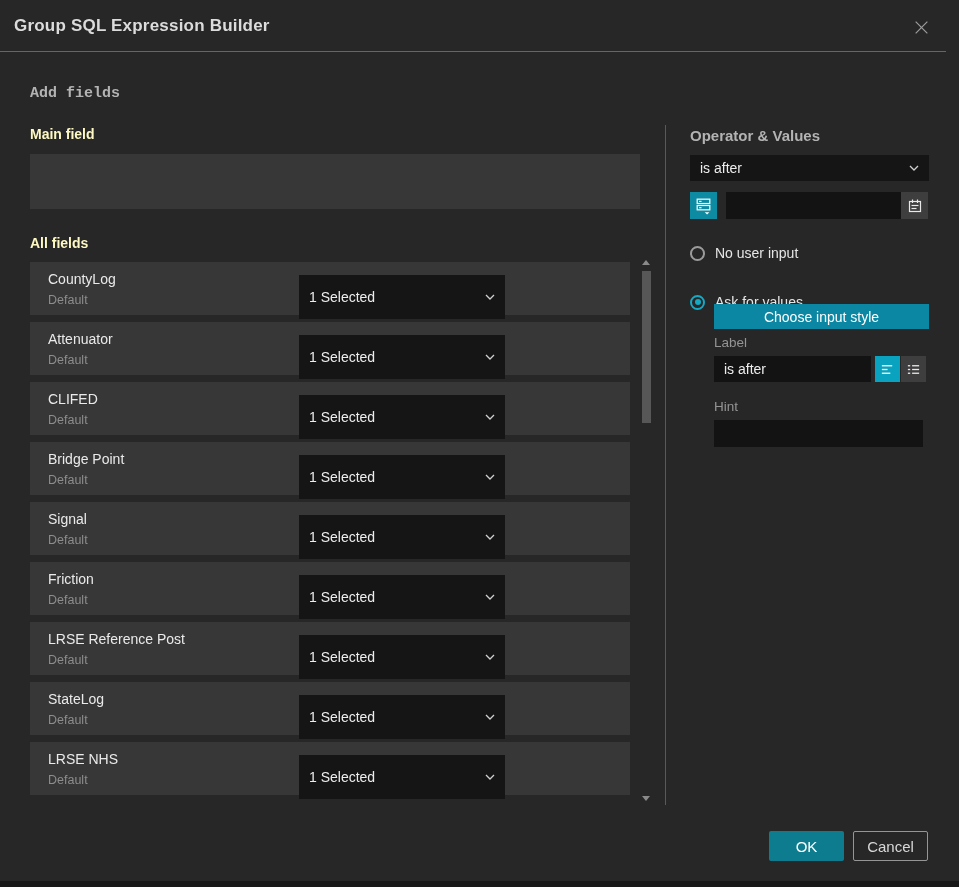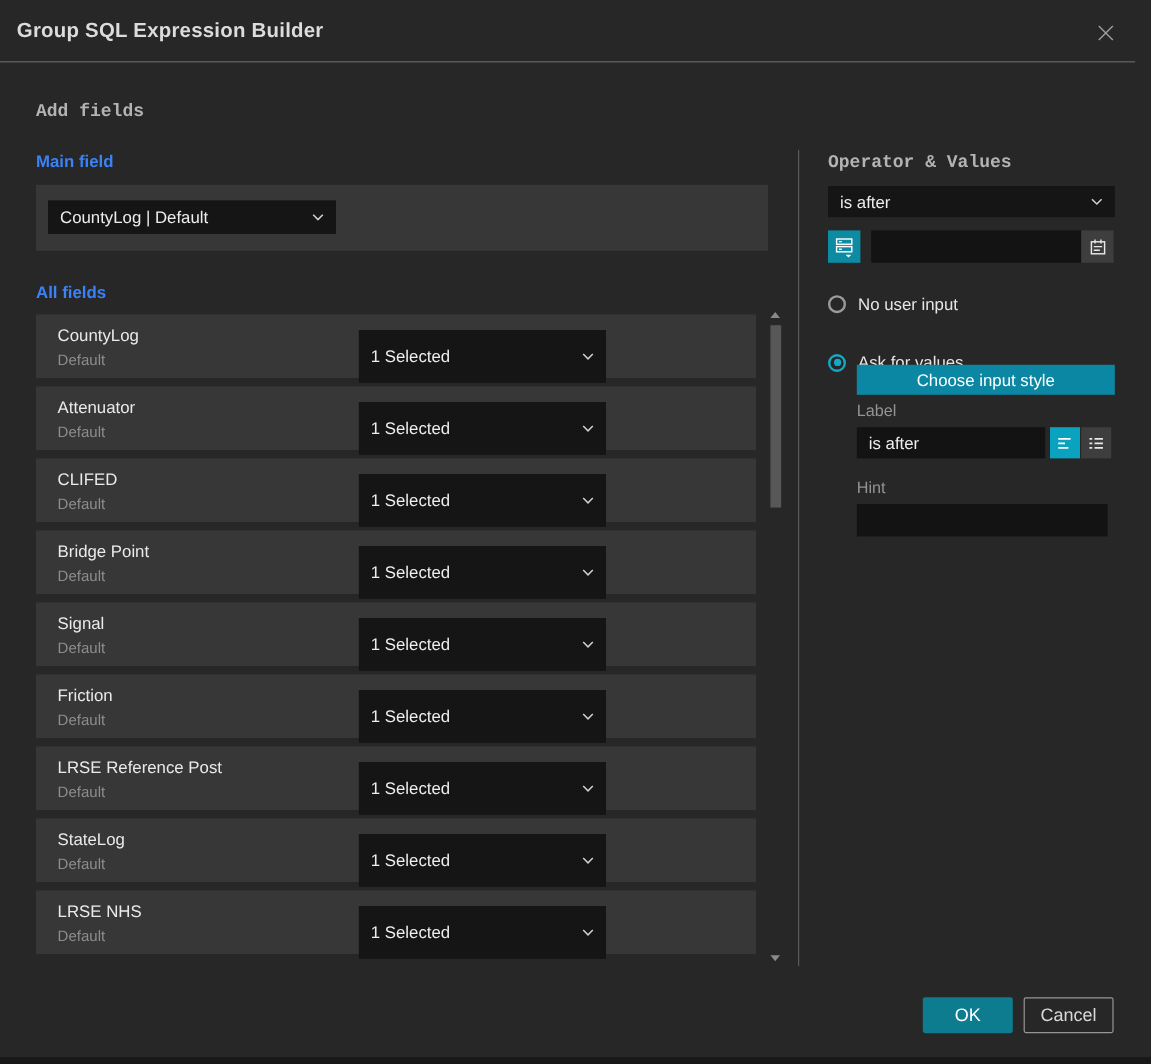--- a/index.html
+++ b/index.html
@@ -8,21 +8,21 @@
   .dialog { position:absolute; left:0; top:0; width:959px; height:881px; background:#272727; }
 
   
   .header { position:absolute; left:0; top:0; width:946px; height:52px;
     border-bottom:1px solid #666; display:flex; align-items:center; }
   .title { padding-left:14px; font-size:17px; font-weight:600; color:#dcdcdc; letter-spacing:.2px; }
   .close-btn { position:absolute; right:12px; top:14px; width:26px; height:26px;
     display:flex; align-items:center; justify-content:center; cursor:pointer; }
 
   .h-section { position:absolute; font-size:15px; font-weight:700; color:#b3b3b3; }
-  .h-sub { position:absolute; font-size:14px; font-weight:700; color:#3b82f6; }
+  .h-sub { position:absolute; font-size:14px; font-weight:700; color:#fef9c3; }
   .h-field { position:absolute; font-size:13.5px; color:#949494; }
 
   
   .select { position:absolute; background:#151515; display:flex; align-items:center;
     padding:0 10px; color:#ededed; font-size:14px; cursor:pointer; }
   .select .sel-text { flex:1; white-space:nowrap; overflow:hidden; }
   .select .chev { flex:none; margin-left:6px; }
   .tinput { position:absolute; background:#131313; border:none; outline:none;
     color:#ededed; font-size:14px; padding:0 10px; font-family:"Liberation Sans", sans-serif; }
 
@@ -79,26 +79,20 @@
         <line x1="13.5" y1="2.5" x2="2.5" y2="13.5" stroke="#9f9f9f" stroke-width="1.1"></line>
       </svg>
     </div>
   </div>
 
   <div class="h-section" style="left:30px; top:85px;font-family:Liberation Mono, monospace;">Add fields</div>
 
   <div class="h-sub" style="left:30px; top:126px;">Main field</div>
 
   <div class="main-panel">
-    <div class="select" style="left:10px; top:13px; width:240px; height:28px;">
-      <span class="sel-text">CountyLog | Default</span>
-      <svg class="chev" width="10" height="6" viewBox="0 0 10 6">
-        <path d="M1 1l4 4 4-4" stroke="#cfcfcf" fill="none" stroke-width="1.3"></path>
-      </svg>
-    </div>
   </div>
 
   <div class="h-sub" style="left:30px; top:235px;">All fields</div>
 
   <div class="fields-list">
     <div class="field-row">
       <div class="field-name">CountyLog</div>
       <div class="field-sub">Default</div>
       <div class="select">
         <span class="sel-text">1 Selected</span>
@@ -198,21 +192,21 @@
   </div>
 
   <div class="scrollbar">
     <div class="sb-up"></div>
     <div class="sb-thumb"></div>
     <div class="sb-down"></div>
   </div>
 
   <div class="v-divider"></div>
 
-  <div class="h-section" style="left:690px; top:127px;font-family:Liberation Mono, monospace;">Operator &amp; Values</div>
+  <div class="h-section" style="left:690px; top:127px;">Operator &amp; Values</div>
 
   <div class="select" style="left:690px; top:155px; width:239px; height:26px;">
     <span class="sel-text">is after</span>
     <svg class="chev" width="10" height="6" viewBox="0 0 10 6">
       <path d="M1 1l4 4 4-4" stroke="#cfcfcf" fill="none" stroke-width="1.3"></path>
     </svg>
   </div>
 
   <div class="sq-btn" style="left:690px; top:192px; width:27px; height:27px; background:#0c8ba3;">
     <svg width="19" height="19" viewBox="0 0 24 24" fill="none" stroke="#fff" stroke-width="1.5">

